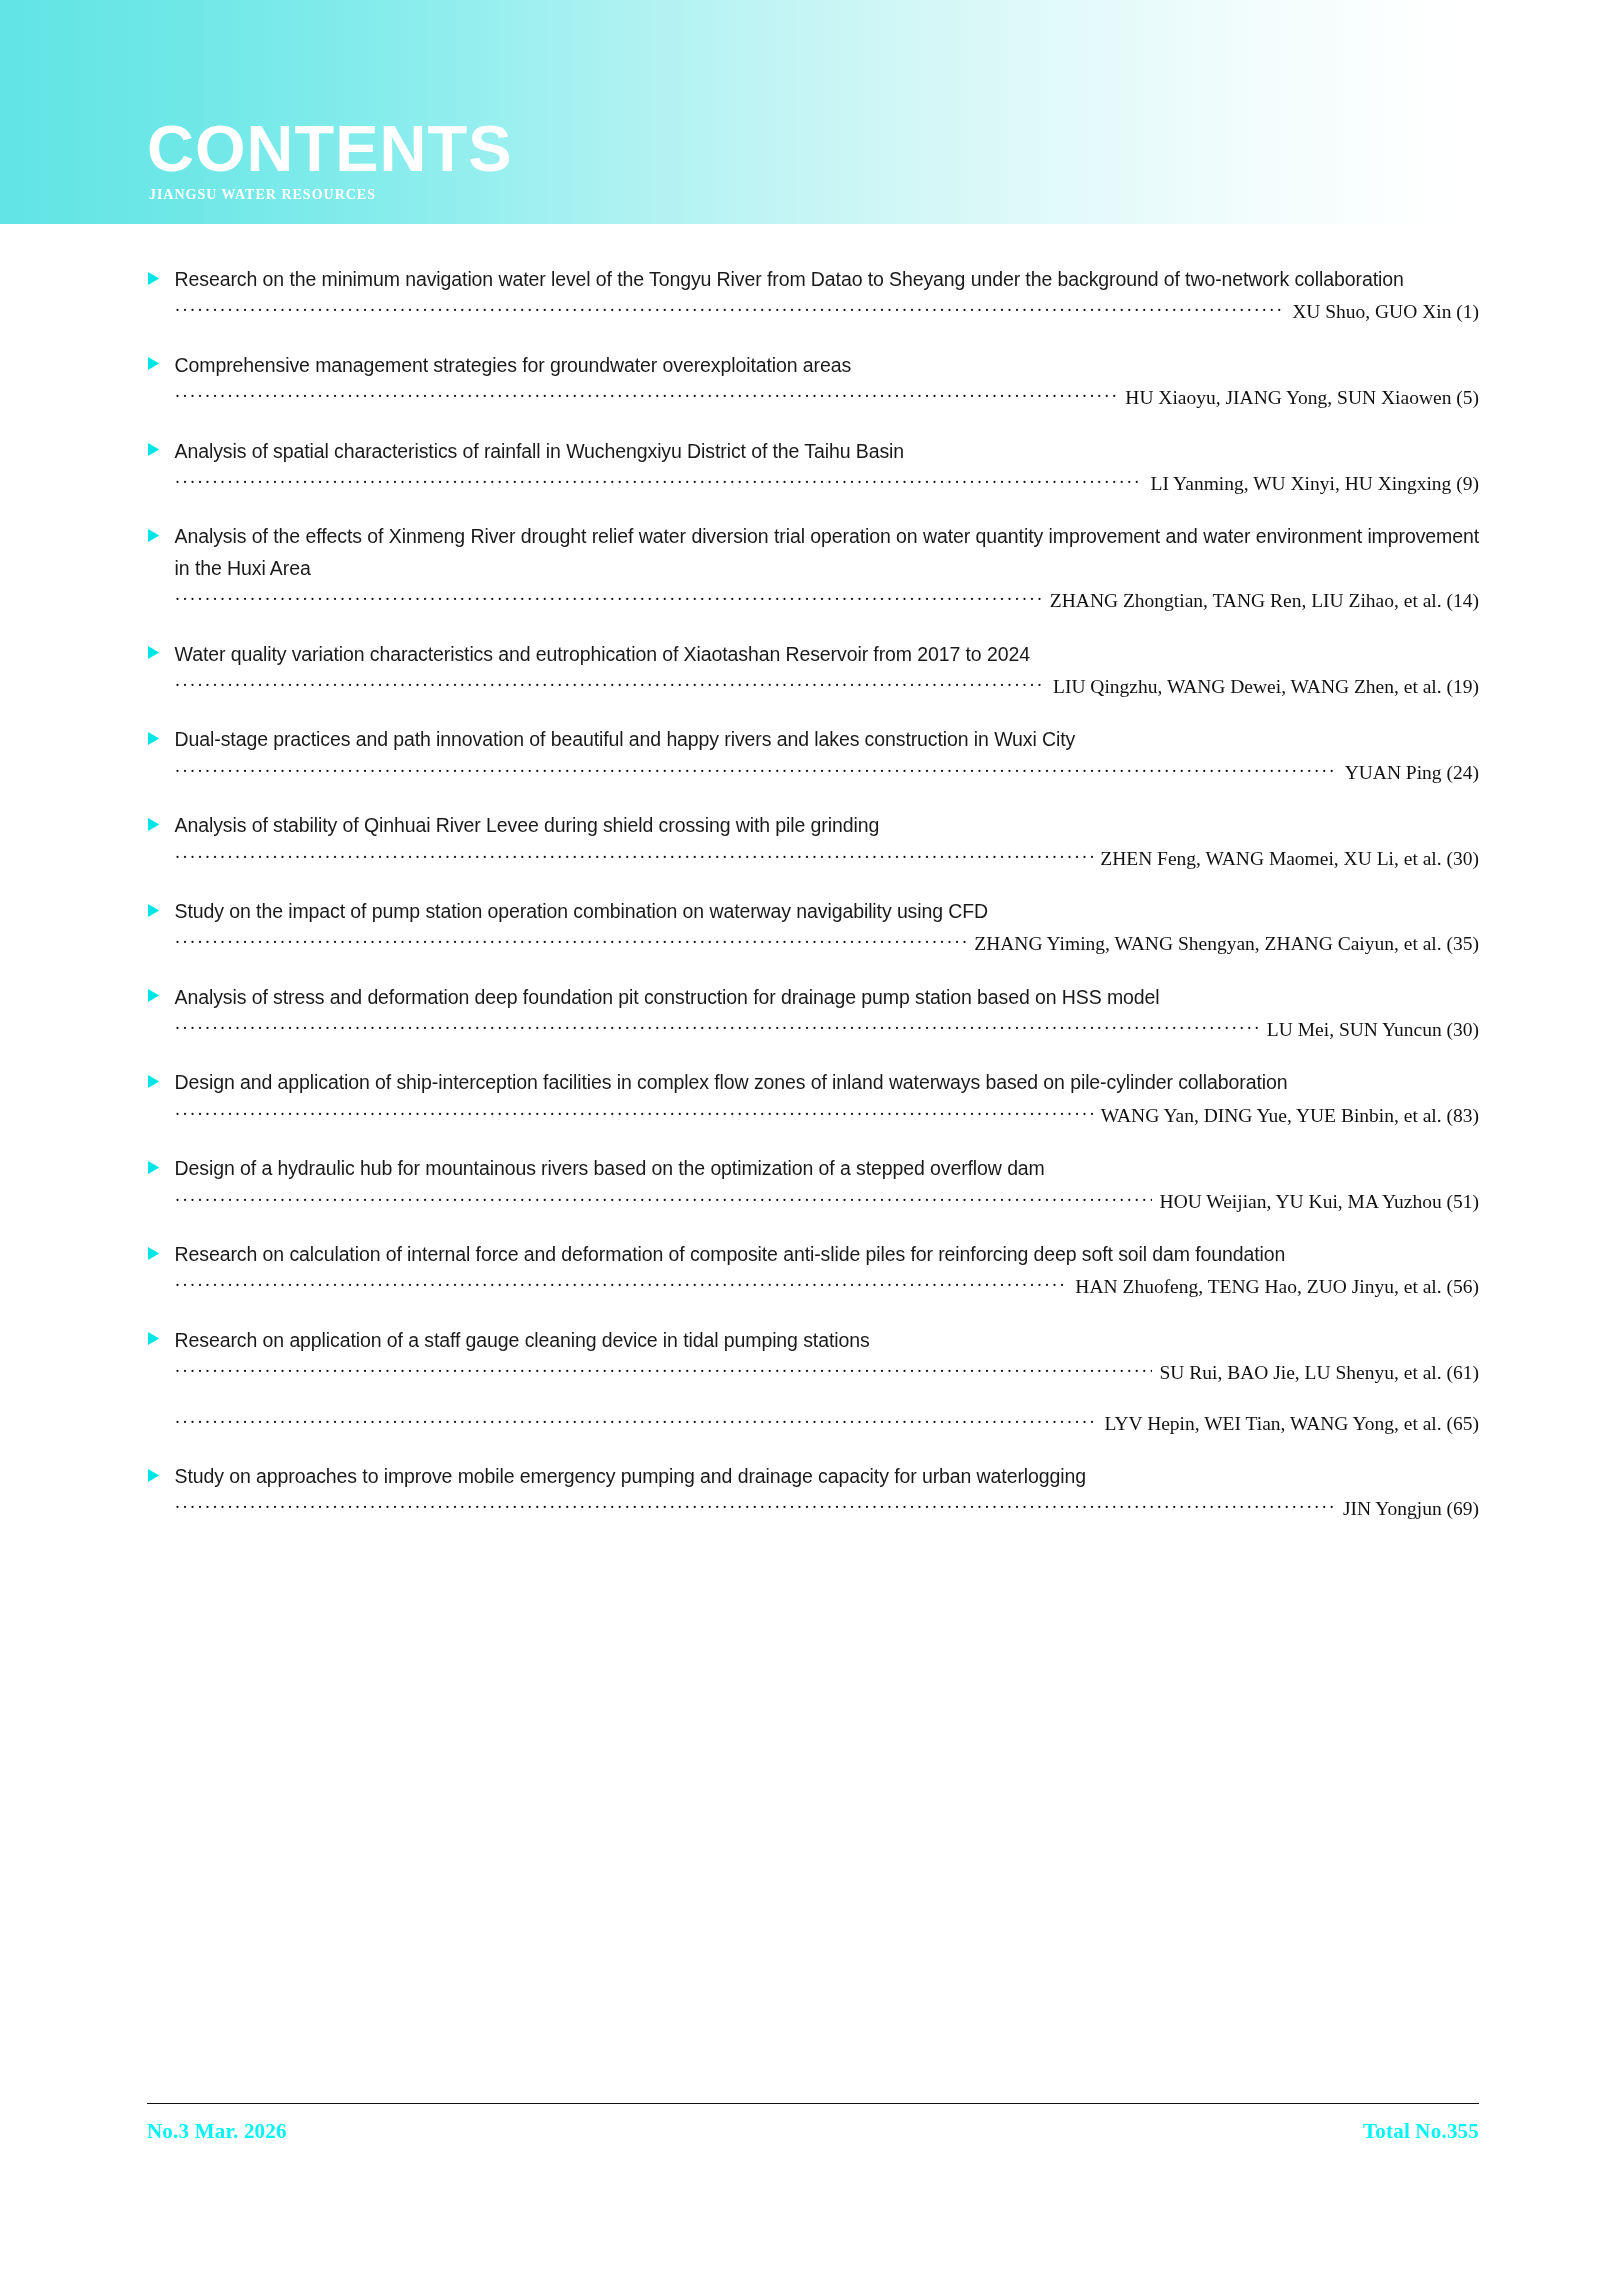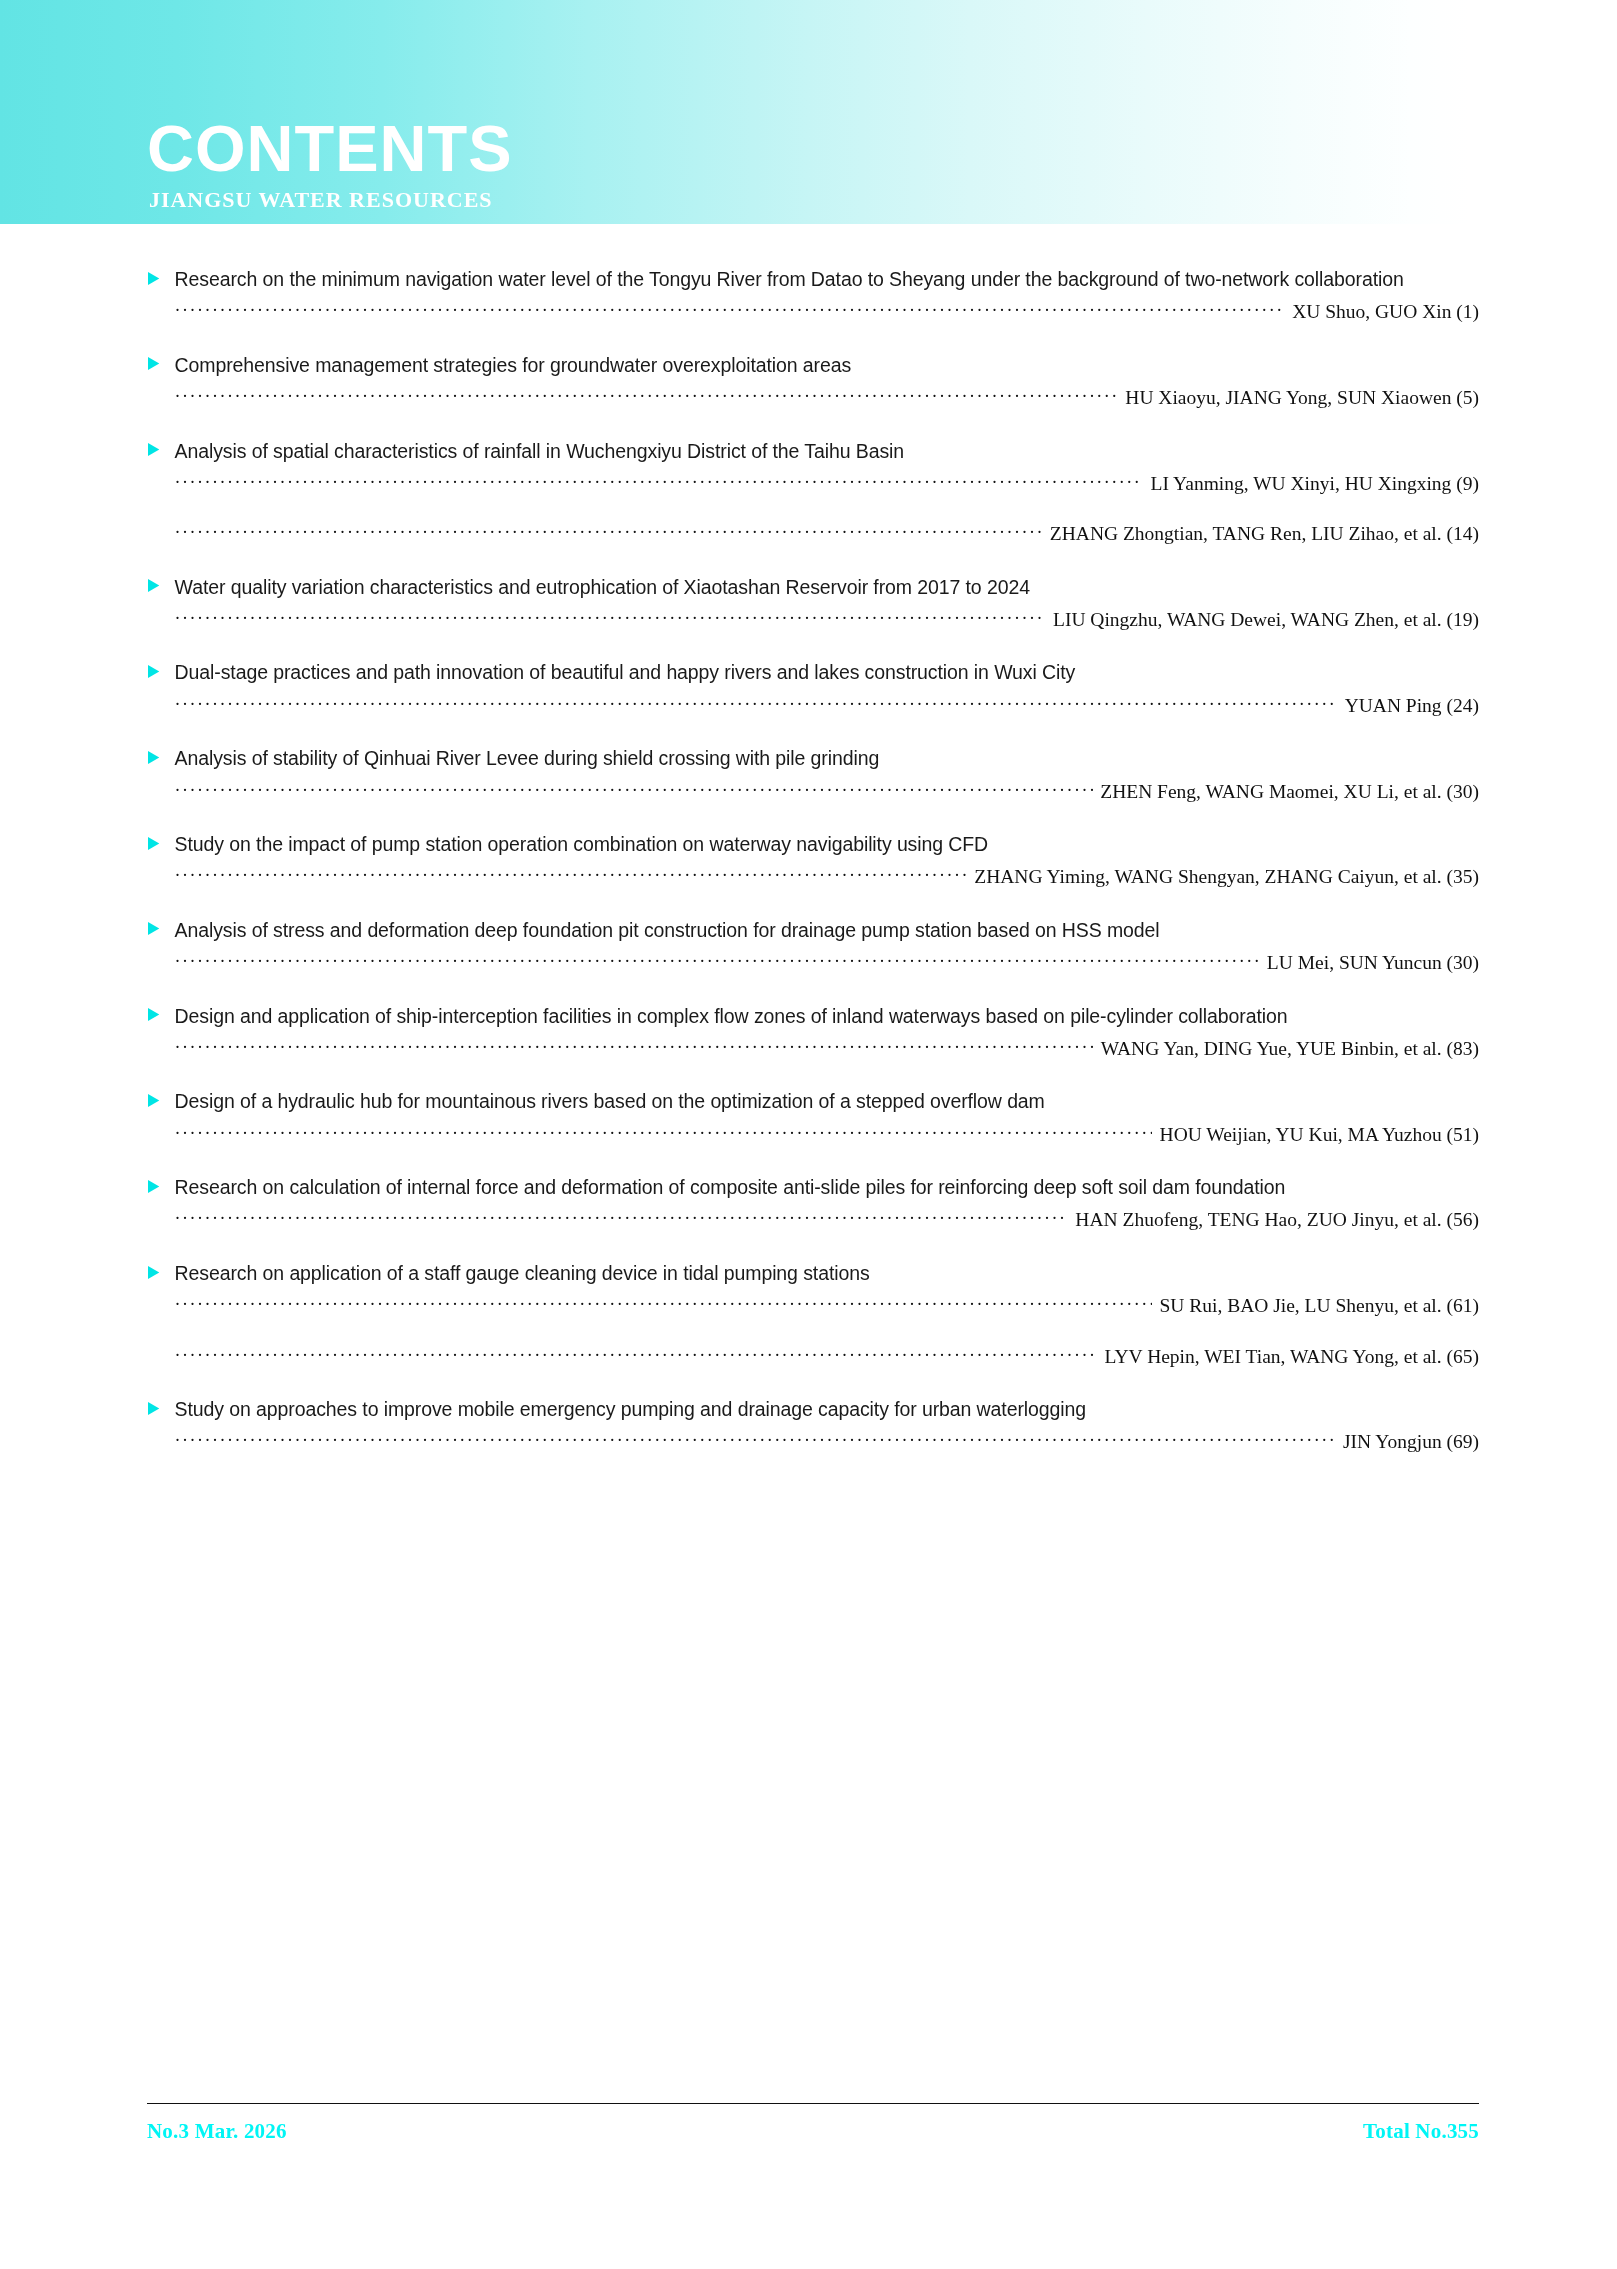--- a/index.html
+++ b/index.html
@@ -47,21 +47,21 @@
     letter-spacing: 1px;
     color: #ffffff;
     position: absolute;
     left: 0;
     top: 116px;
     white-space: nowrap;
   }
   .masthead-sub {
     font-family: "Liberation Serif", serif;
     font-weight: bold;
-    font-size: 22px;
+    font-size: 14px;
     letter-spacing: 1px;
     color: #ffffff;
     position: absolute;
     left: 1.9px;
     top: 187px;
     white-space: nowrap;
   }
 
   
   .toc {
@@ -197,20 +197,28 @@
           </svg>
         </span>
         <span class="entry-title single">Analysis of spatial characteristics of rainfall in Wuchengxiyu District of the Taihu Basin</span>
       </div>
       <div class="leader-row">
         <span class="dots">·······································································································································································································································</span>
         <span class="authors">LI Yanming, WU Xinyi, HU Xingxing (9)</span>
       </div>
     </div>
     <div class="entry">
+      <div class="entry-head">
+        <span class="bullet">
+          <svg width="13.3" height="15" viewBox="0 0 14 16">
+            <polygon points="1,1 13,8 1,15" fill="#00e5e5"></polygon>
+          </svg>
+        </span>
+        <span class="entry-title">Analysis of the effects of Xinmeng River drought relief water diversion trial operation on water quantity improvement and water environment improvement in the Huxi Area</span>
+      </div>
       <div class="leader-row">
         <span class="dots">·······································································································································································································································</span>
         <span class="authors">ZHANG Zhongtian, TANG Ren, LIU Zihao, et al. (14)</span>
       </div>
     </div>
     <div class="entry">
       <div class="entry-head">
         <span class="bullet">
           <svg width="13.3" height="15" viewBox="0 0 14 16">
             <polygon points="1,1 13,8 1,15" fill="#00e5e5"></polygon>

